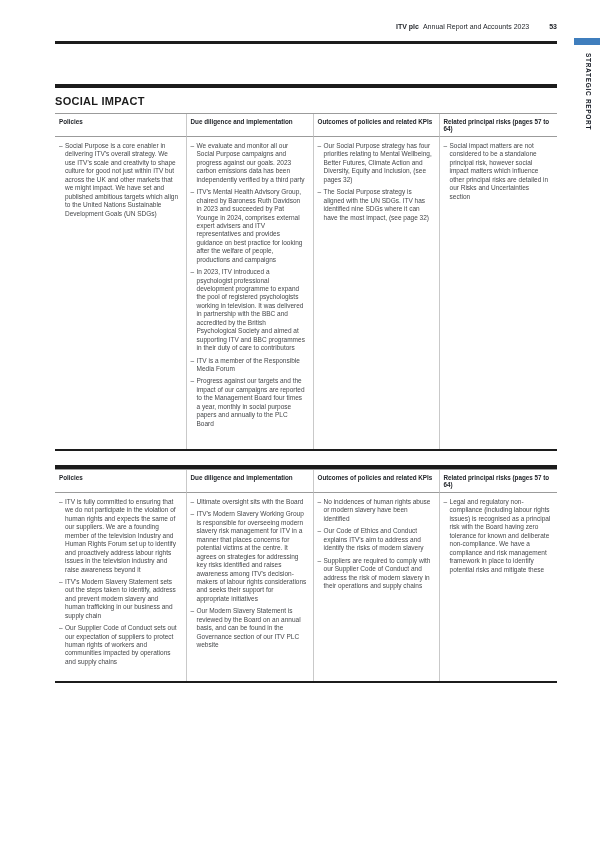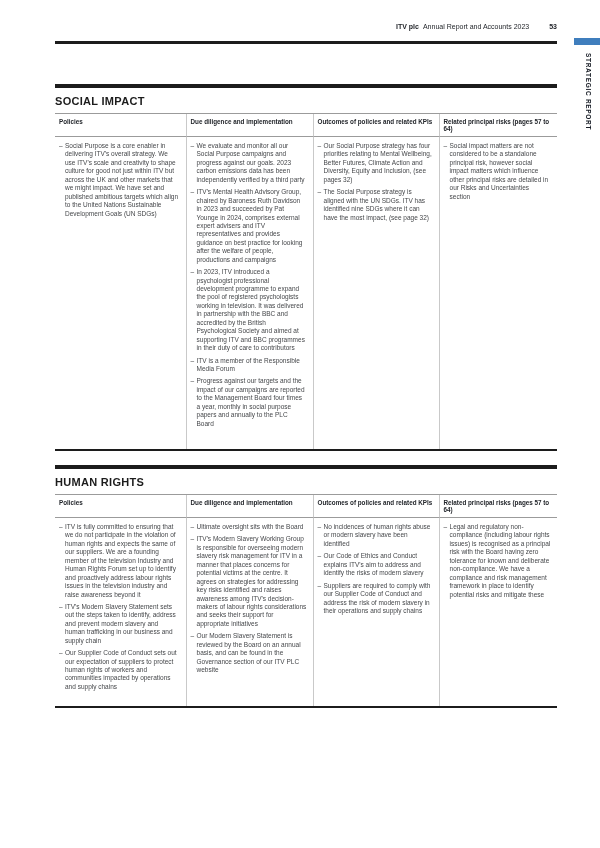--- a/index.html
+++ b/index.html
@@ -132,21 +132,20 @@
           <div class="bcell v-sep">
             <div class="bullet">
               <span class="dash">–</span>
               <span class="txt">Social impact matters are not considered to be a standalone principal risk, however social impact matters which influence other principal risks are detailed in our Risks and Uncertainties section</span>
             </div>
           </div>
         </div>
       </div>
       <div class="section section-1">
         <div class="section-bar"></div>
-        <div class="section-title">HUMAN RIGHTS</div>
         <div class="grid">
           <div class="hcell">Policies</div>
           <div class="hcell v-sep">Due diligence and implementation</div>
           <div class="hcell v-sep">Outcomes of policies and related KPIs</div>
           <div class="hcell v-sep">Related principal risks (pages 57 to 64)</div>
           <div class="bcell">
             <div class="bullet">
               <span class="dash">–</span>
               <span class="txt">ITV is fully committed to ensuring that we do not participate in the violation of human rights and expects the same of our suppliers. We are a founding member of the television Industry and Human Rights Forum set up to identify and proactively address labour rights issues in the television industry and raise awareness beyond it</span>
             </div>

